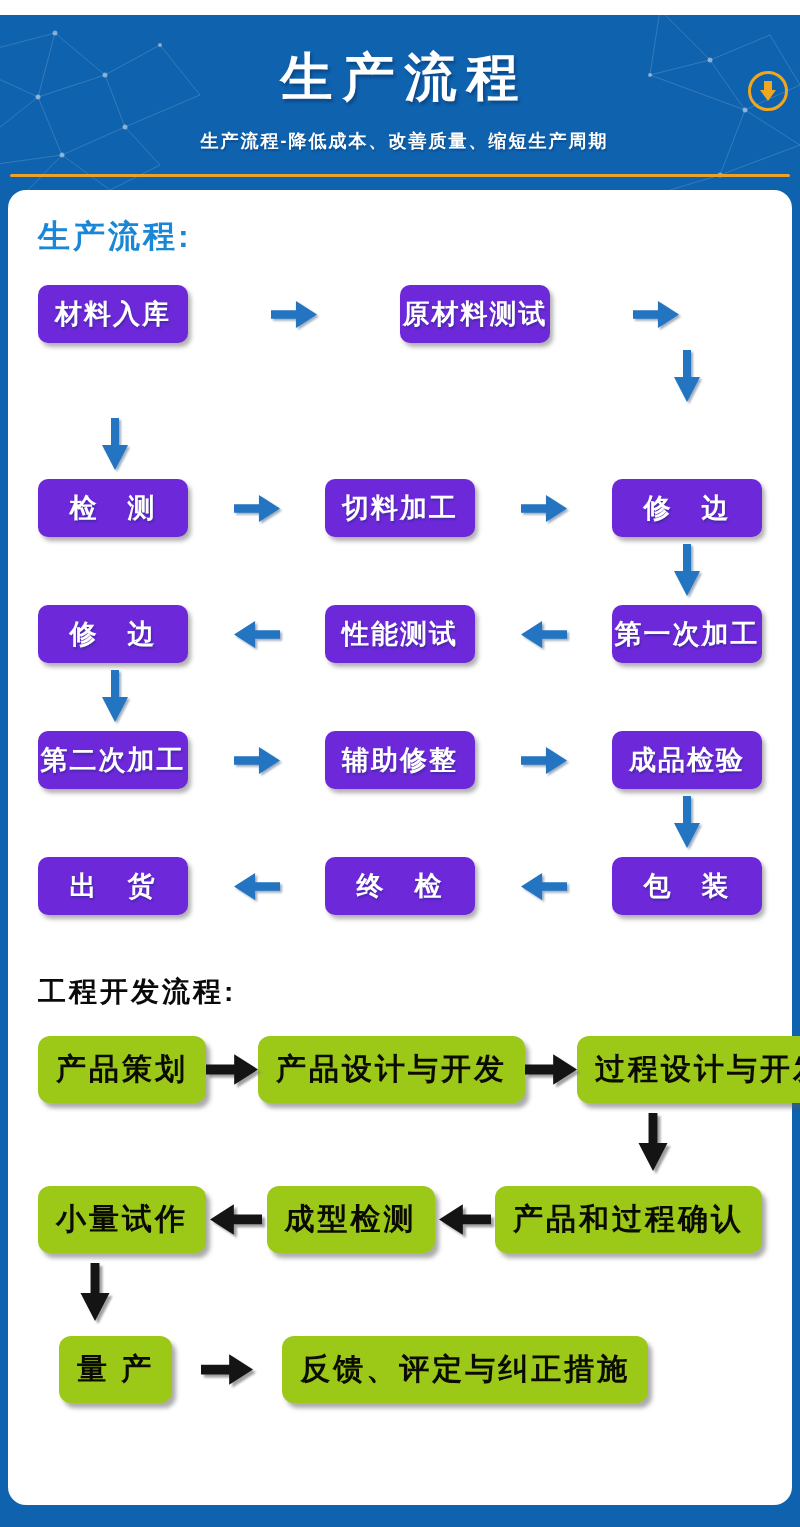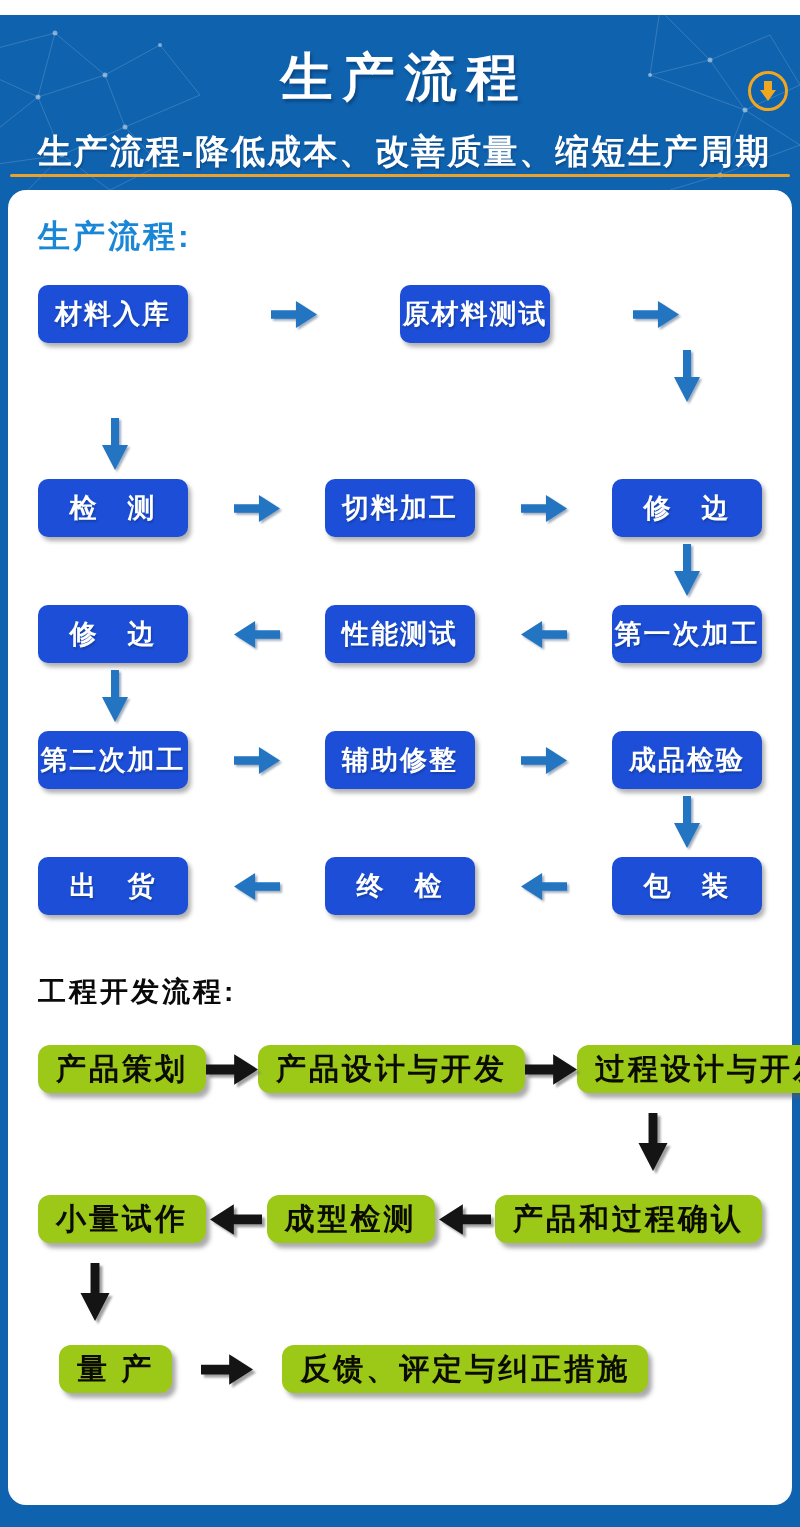--- a/index.html
+++ b/index.html
@@ -18,21 +18,21 @@
   .hero .net { position:absolute; top:0; pointer-events:none; }
   .hero .net.left { left:0; }
   .hero .net.right { right:0; }
   .hero-title {
     position:relative; text-align:center; margin-top:28px;
     color:#ffffff; font-size:52px; font-weight:bold; letter-spacing:10px;
     text-shadow:2px 3px 3px rgba(0,30,70,.35);
   }
   .hero-subtitle {
     position:relative; text-align:center; margin-top:16px;
-    color:#ffffff; font-size:34px; font-weight:bold; letter-spacing:2px;
+    color:#ffffff; font-size:18px; font-weight:bold; letter-spacing:2px;
     text-shadow:1px 2px 2px rgba(0,30,70,.3);
   }
   .scroll-icon {
     position:absolute; right:12px; top:56px; width:40px; height:40px;
     border:3px solid #f0a61e; border-radius:50%;
     display:flex; align-items:center; justify-content:center; cursor:pointer;
   }
   .scroll-icon svg { width:16px; height:20px; }
   .gold-divider {
     position:absolute; left:10px; right:10px; bottom:13px; height:3px;
@@ -44,21 +44,21 @@
     margin:0 8px; height:1315px; background:#ffffff; border-radius:18px;
     padding:25px 30px 24px; position:relative;
   }
   .sec-heading { font-weight:bold; letter-spacing:3px; }
   .sec-heading.blue  { color:#1a87d6; font-size:32px; margin:0 0 26px; }
   .sec-heading.black { color:#0a0a0a; font-size:28px; margin:58px 0 24px; }
 
   
   .flow-row { display:flex; align-items:center; justify-content:space-between; height:58px; }
   .fbox {
-    width:150px; height:58px; background:#1d4ed8; border-radius:10px;
+    width:150px; height:58px; background:#6d28d9; border-radius:10px;
     color:#ffffff; font-size:27px; font-weight:bold; letter-spacing:2px;
     display:flex; align-items:center; justify-content:center;
     box-shadow:3px 4px 4px rgba(60,60,60,.4);
     text-shadow:1px 2px 2px rgba(0,40,80,.35);
     white-space:nowrap;
   }
   .harrow { flex:1; display:flex; justify-content:center; align-items:center; color:#2374c1;
             filter:drop-shadow(2px 2px 1px rgba(40,70,110,.45)); }
   .harrow svg { width:46px; height:27px; }
   .harrow.left svg { transform:scaleX(-1); }
@@ -67,21 +67,21 @@
                   filter:drop-shadow(2px 2px 1px rgba(40,70,110,.45)); }
   .vgap .varrow svg { width:26px; height:52px; display:block; }
   .vgap.left  .varrow { left:64px; }
   .vgap.right .varrow { left:636px; }
 
   
   .grow { display:flex; align-items:center; justify-content:space-between; height:68px; }
   .gbox {
     background:#9cc818; border-radius:12px; color:#0b0b00;
     font-size:30px; font-weight:bold; letter-spacing:3px;
-    padding:0 18px; height:48px;
+    padding:0 18px; height:67px;
     display:flex; align-items:center; justify-content:center;
     box-shadow:4px 5px 4px rgba(90,90,90,.5);
     white-space:nowrap;
   }
   .grow .harrow { color:#141414; filter:drop-shadow(3px 3px 1px rgba(120,120,120,.7)); }
   .grow .harrow svg { width:52px; height:31px; }
   .gvgap { position:relative; height:82px; }
   .gvgap .varrow { position:absolute; top:10px; color:#141414;
                    filter:drop-shadow(3px 3px 1px rgba(120,120,120,.7)); }
   .gvgap .varrow svg { width:30px; height:58px; display:block; }

